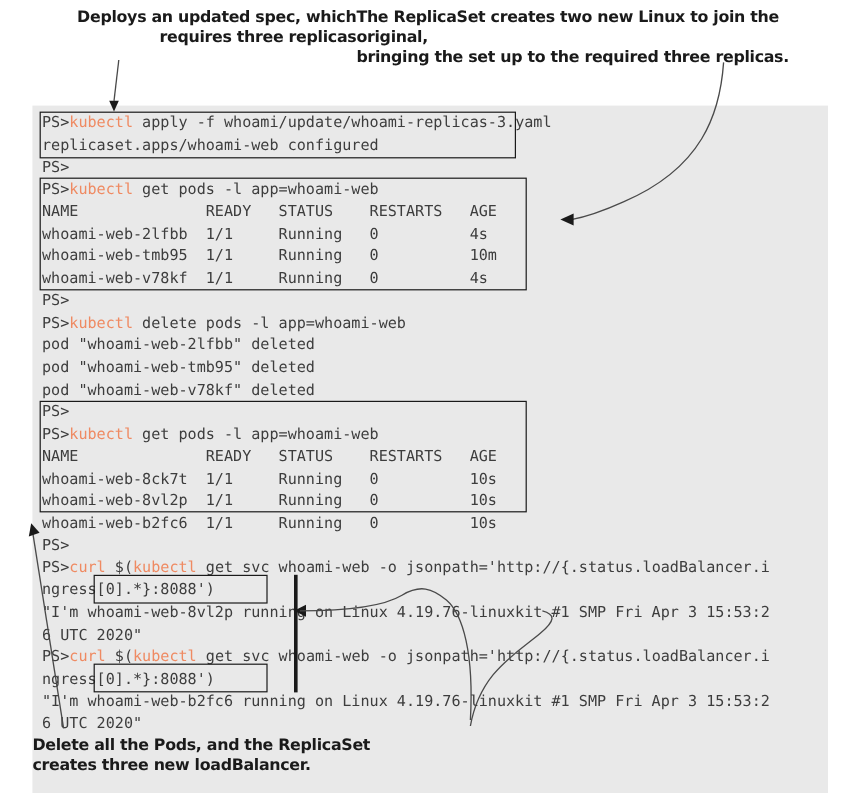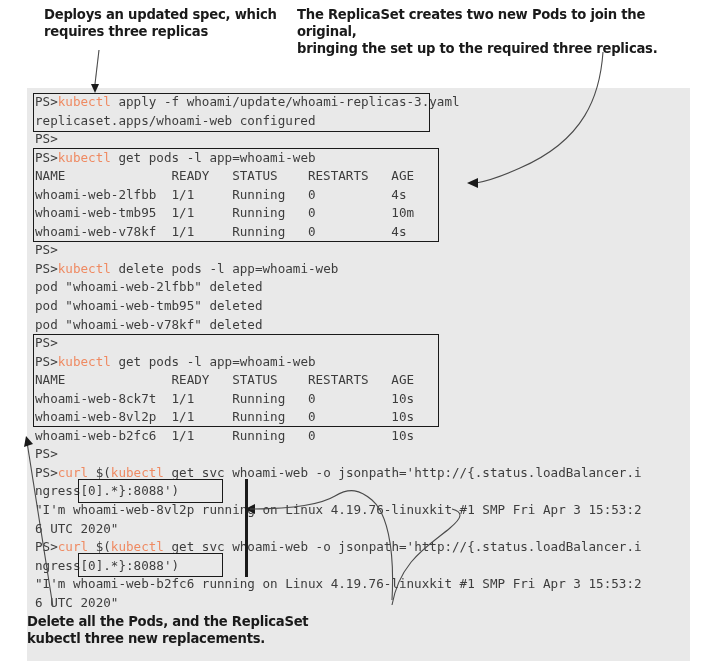--- a/index.html
+++ b/index.html
@@ -14,21 +14,21 @@
   .caption{
     position:absolute;
     font-family:"DejaVu Sans","Liberation Sans",sans-serif;
     font-weight:bold;
     font-size:13.2px;
     line-height:17px;
     color:#1a1a1a;
     letter-spacing:-0.25px;
     white-space:pre-line;
   }
-  #cap-tl{left:44px;top:6px;width:270px;}
+  #cap-tl{left:27px;top:6px;width:270px;text-align:right;}
   #cap-tr{left:297px;top:6px;width:410px;}
   #cap-bl{left:27px;top:613px;width:300px;}
   #cap-br{left:392px;top:613px;width:300px;}
 
   
   #terminal{
     position:absolute;left:27px;top:88px;width:663px;height:602px;
     background:#e9e9e9;
   }
   .term-text{
@@ -59,21 +59,21 @@
   svg#lines polygon{fill:#1a1a1a;stroke:none;}
 </style>
 </head>
 <body>
 
 <div id="stage">
 
   <div class="caption" id="cap-tl">Deploys an updated spec, which
 requires three replicas</div>
 
-  <div class="caption" id="cap-tr">The ReplicaSet creates two new Pods to join the original,
+  <div class="caption" id="cap-tr">The ReplicaSet creates two new Linux to join the original,
 bringing the set up to the required three replicas.</div>
 
   <div id="terminal">
     <div class="term-text" id="term-lines"><span class="ln">PS&gt;<span class="cmd">kubectl</span> apply -f whoami/update/whoami-replicas-3.yaml</span><span class="ln">replicaset.apps/whoami-web configured</span><span class="ln">PS&gt;</span><span class="ln">PS&gt;<span class="cmd">kubectl</span> get pods -l app=whoami-web</span><span class="ln">NAME              READY   STATUS    RESTARTS   AGE</span><span class="ln">whoami-web-2lfbb  1/1     Running   0          4s</span><span class="ln">whoami-web-tmb95  1/1     Running   0          10m</span><span class="ln">whoami-web-v78kf  1/1     Running   0          4s</span><span class="ln">PS&gt;</span><span class="ln">PS&gt;<span class="cmd">kubectl</span> delete pods -l app=whoami-web</span><span class="ln">pod "whoami-web-2lfbb" deleted</span><span class="ln">pod "whoami-web-tmb95" deleted</span><span class="ln">pod "whoami-web-v78kf" deleted</span><span class="ln">PS&gt;</span><span class="ln">PS&gt;<span class="cmd">kubectl</span> get pods -l app=whoami-web</span><span class="ln">NAME              READY   STATUS    RESTARTS   AGE</span><span class="ln">whoami-web-8ck7t  1/1     Running   0          10s</span><span class="ln">whoami-web-8vl2p  1/1     Running   0          10s</span><span class="ln">whoami-web-b2fc6  1/1     Running   0          10s</span><span class="ln">PS&gt;</span><span class="ln">PS&gt;<span class="cmd">curl</span> $(<span class="cmd">kubectl</span> get svc whoami-web -o jsonpath='http://{.status.loadBalancer.i</span><span class="ln">ngress[0].*}:8088')</span><span class="ln">"I'm whoami-web-8vl2p running on Linux 4.19.76-linuxkit #1 SMP Fri Apr 3 15:53:2</span><span class="ln">6 UTC 2020"</span><span class="ln">PS&gt;<span class="cmd">curl</span> $(<span class="cmd">kubectl</span> get svc whoami-web -o jsonpath='http://{.status.loadBalancer.i</span><span class="ln">ngress[0].*}:8088')</span><span class="ln">"I'm whoami-web-b2fc6 running on Linux 4.19.76-linuxkit #1 SMP Fri Apr 3 15:53:2</span><span class="ln">6 UTC 2020"</span></div>
   </div>
 
   <div class="obox" id="box1"></div>
   <div class="obox" id="box2"></div>
   <div class="obox" id="box3"></div>
   <div class="obox" id="box4"></div>
@@ -94,16 +94,16 @@
     <path d="M392,605 C400,560 430,545 450,528 C463,517 463,512 452,509"></path>
     <polygon points="255,504 255,514 245,509"></polygon>
     <path d="M452,509 C420,504 400,512 390,516" style="display:none"></path>
     <path d="M452,509 L258,509" style="display:none"></path>
     <path d="M340,497 C320,492 300,498 290,509 C283,517 278,525 272,532" style="display:none"></path>
 
     <path d="M250,509 C290,509 320,505 335,496 C350,487 360,490 372,500 C386,512 395,545 392,600"></path>
   </svg>
 
   <div class="caption" id="cap-bl">Delete all the Pods, and the ReplicaSet
-kubectl three new replacements.</div>
+creates three new loadBalancer.</div>
 
 
 </div>
 
 </body></html>

